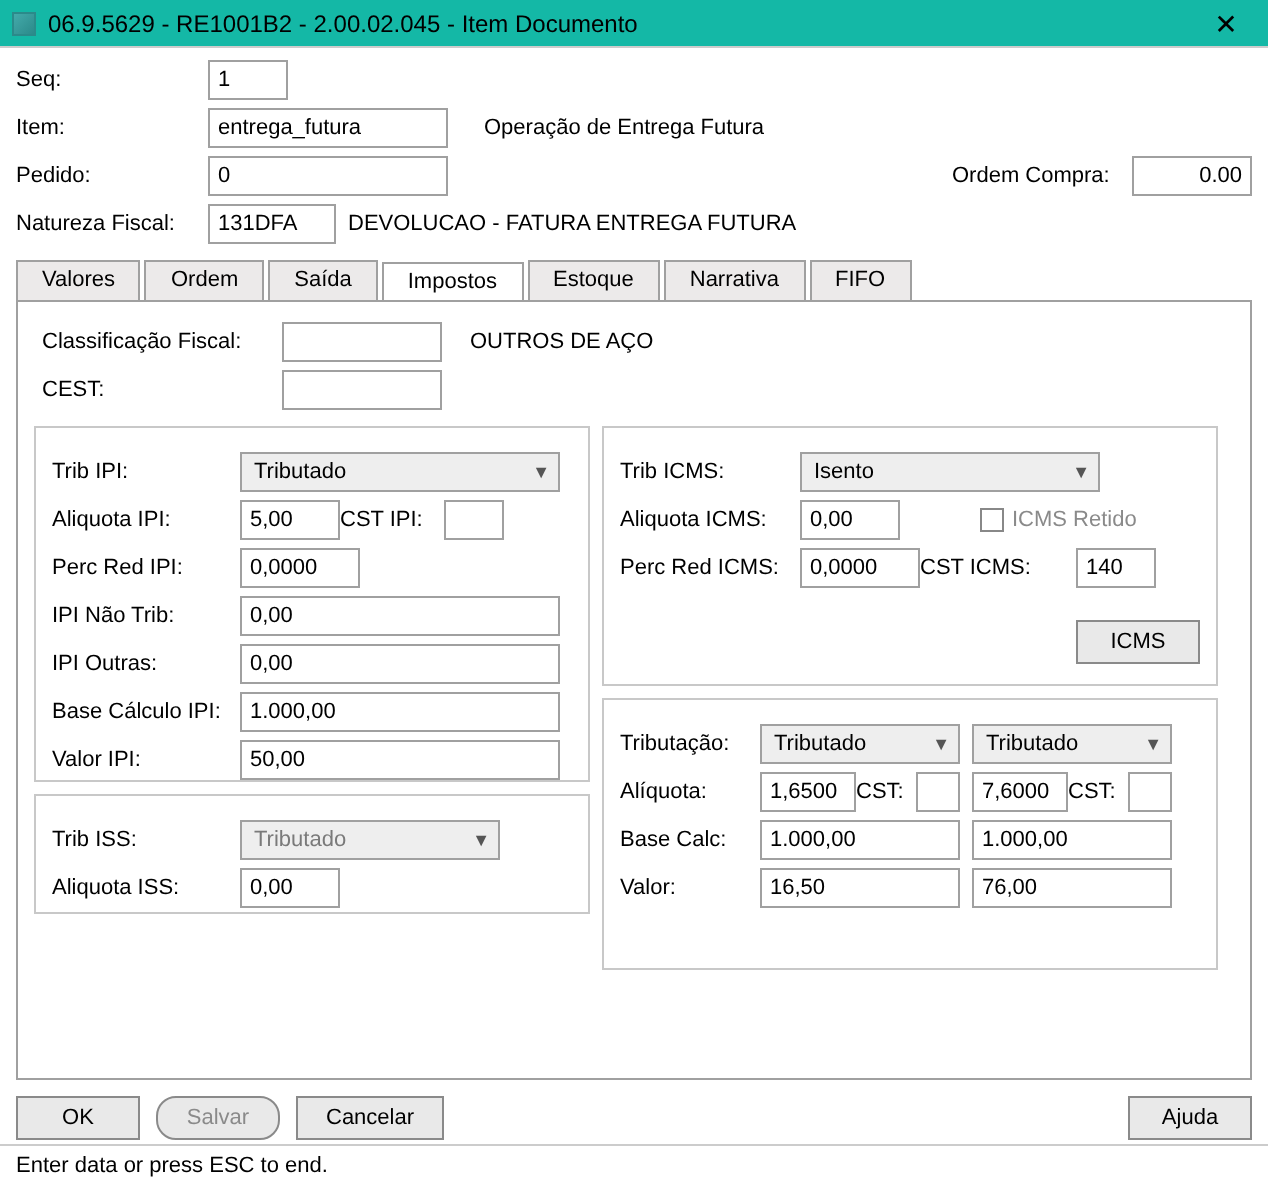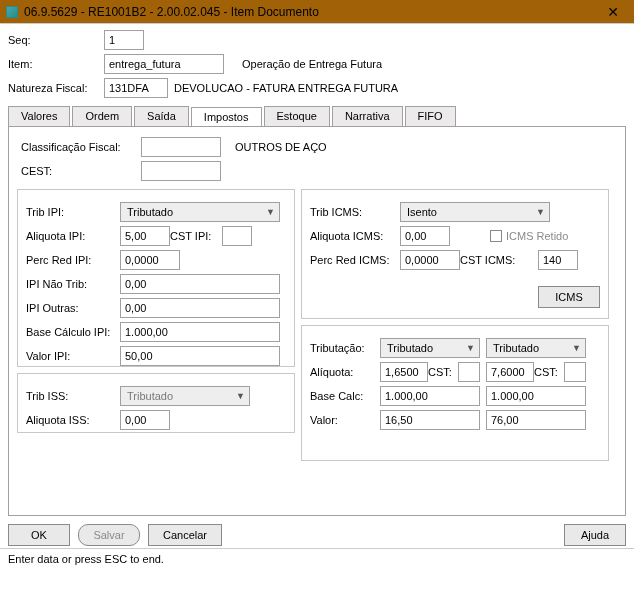--- a/index.html
+++ b/index.html
@@ -6,21 +6,21 @@
   html, body { margin:0; padding:0; }
   body {
     width:634px; height:599px;
     background:#fff;
     font-family: Tahoma, Arial, sans-serif;
     font-size:11px;
     color:#000;
     overflow:hidden;
   }
   .titlebar {
-    height:24px; background:#a16207;
+    height:24px; background:#14b8a6;
     border-bottom:1px solid #ccc;
     display:flex; align-items:center;
     padding:0 6px;
   }
   .title-icon {
     width:12px; height:12px;
     background:linear-gradient(135deg,#4aa,#2b8a8a);
     border:1px solid #2b8a8a;
     margin-right:6px;
   }
@@ -108,20 +108,27 @@
   <div class="row">
     <span class="lbl" style="width:96px">Seq:</span>
     <input class="fld" style="width: 40px;" value="1">
   </div>
   <div class="row">
     <span class="lbl" style="width:96px">Item:</span>
     <input class="fld" style="width: 120px;" value="entrega_futura">
     <span class="plain" style="margin-left:12px">Operação de Entrega Futura</span>
   </div>
   <div class="row">
+    <span class="lbl" style="width:96px">Pedido:</span>
+    <input class="fld" style="width: 120px;" value="0">
+    <span style="flex:1"></span>
+    <span class="lbl" style="width:90px">Ordem Compra:</span>
+    <input class="fld" style="width: 60px; text-align: right;" value="0.00">
+  </div>
+  <div class="row">
     <span class="lbl" style="width:96px">Natureza Fiscal:</span>
     <input class="fld" style="width: 64px;" value="131DFA">
     <span class="plain">DEVOLUCAO - FATURA ENTREGA FUTURA</span>
   </div>
 
   <div class="tabs">
     <div class="tab">Valores</div>
     <div class="tab">Ordem</div>
     <div class="tab">Saída</div>
     <div class="tab active">Impostos</div>

